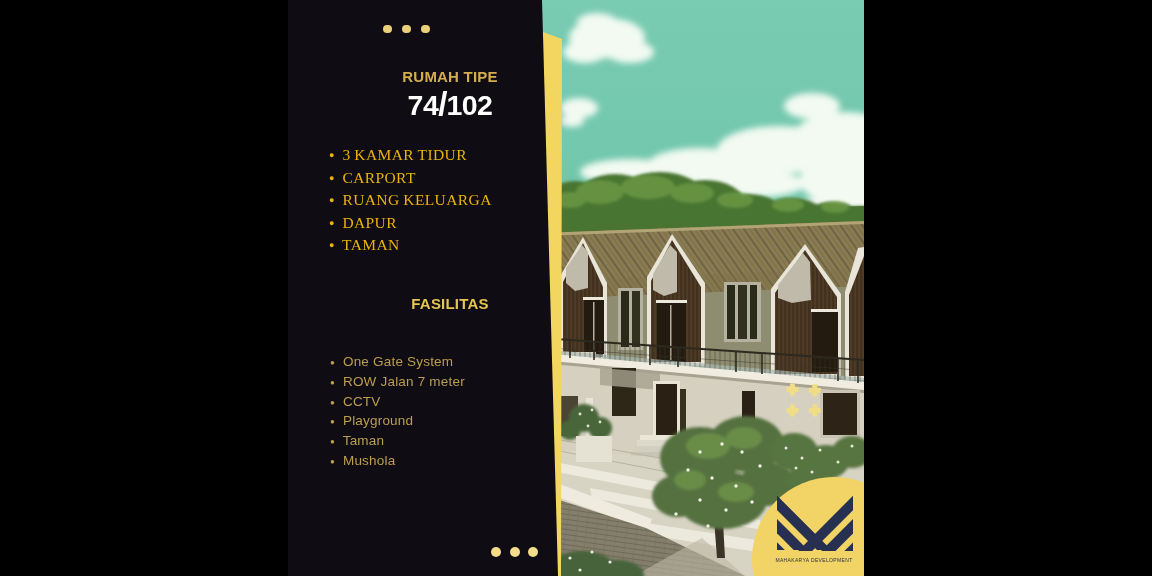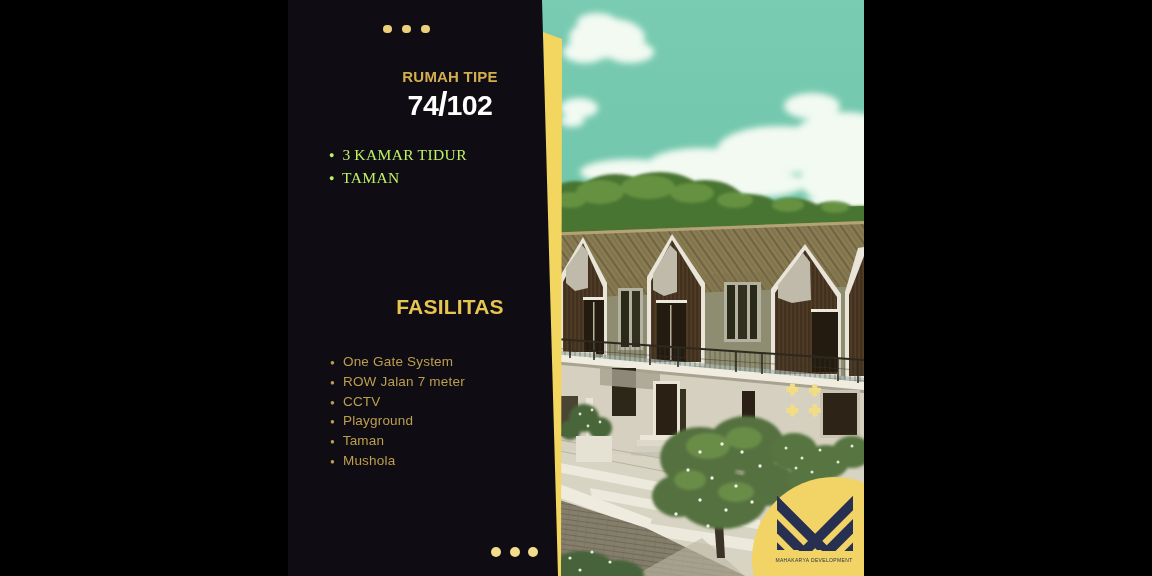--- a/index.html
+++ b/index.html
@@ -369,26 +369,29 @@
 </svg>
 
 <div class="abs" style="left:383px;top:24.5px;font-size:0;line-height:0;">
   <span style="display:inline-block;width:8.5px;height:8.5px;border-radius:50%;background:#ecd079;margin-right:10.5px;"></span><span style="display:inline-block;width:8.5px;height:8.5px;border-radius:50%;background:#ecd079;margin-right:10.5px;"></span><span style="display:inline-block;width:8.5px;height:8.5px;border-radius:50%;background:#ecd079;"></span>
 </div>
 
 <div class="abs" style="left:350px;top:68px;width:200px;text-align:center;color:#d4ad4d;font-size:15px;font-weight:bold;letter-spacing:0.2px;">RUMAH TIPE</div>
 
 <div class="abs" style="left:350px;top:85px;width:200px;text-align:center;color:#ffffff;font-size:28.5px;font-weight:bold;letter-spacing:-0.5px;">74<span style="font-size:33px;letter-spacing:-1px;">/</span>102</div>
 
-<div class="abs" style="left:329px;top:144px;font-family:'Liberation Serif',serif;font-size:15.5px;line-height:21.5px;color:#bef264;letter-spacing:0.4px;word-spacing:-0.5px;">
+<div class="abs" style="left:329px;top:144px;font-family:'Liberation Serif',serif;font-size:15.5px;line-height:21.5px;color:#eab308;letter-spacing:0.4px;word-spacing:-0.5px;">
   <div><span style="font-size:9px;vertical-align:2px;">●</span>&nbsp; 3 KAMAR TIDUR</div>
+  <div><span style="font-size:9px;vertical-align:2px;">●</span>&nbsp; CARPORT</div>
+  <div><span style="font-size:9px;vertical-align:2px;">●</span>&nbsp; RUANG KELUARGA</div>
+  <div><span style="font-size:9px;vertical-align:2px;">●</span>&nbsp; DAPUR</div>
   <div><span style="font-size:9px;vertical-align:2px;">●</span>&nbsp; TAMAN</div>
 </div>
 
-<div class="abs" style="left:350px;top:295px;width:200px;text-align:center;color:#e7c551;font-size:21px;font-weight:bold;letter-spacing:0.2px;">FASILITAS</div>
+<div class="abs" style="left:350px;top:295px;width:200px;text-align:center;color:#e7c551;font-size:15px;font-weight:bold;letter-spacing:0.2px;">FASILITAS</div>
 
 <div class="abs" style="left:330px;top:352px;font-size:13.5px;line-height:19.3px;color:#bd9e4d;letter-spacing:0.2px;">
   <div><span style="font-size:8px;vertical-align:1.5px;">●</span>&nbsp; One Gate System</div>
   <div><span style="font-size:8px;vertical-align:1.5px;">●</span>&nbsp; ROW Jalan 7 meter</div>
   <div><span style="font-size:8px;vertical-align:1.5px;">●</span>&nbsp; CCTV</div>
   <div><span style="font-size:8px;vertical-align:1.5px;">●</span>&nbsp; Playground</div>
   <div><span style="font-size:8px;vertical-align:1.5px;">●</span>&nbsp; Taman</div>
   <div><span style="font-size:8px;vertical-align:1.5px;">●</span>&nbsp; Mushola</div>
 </div>
 

